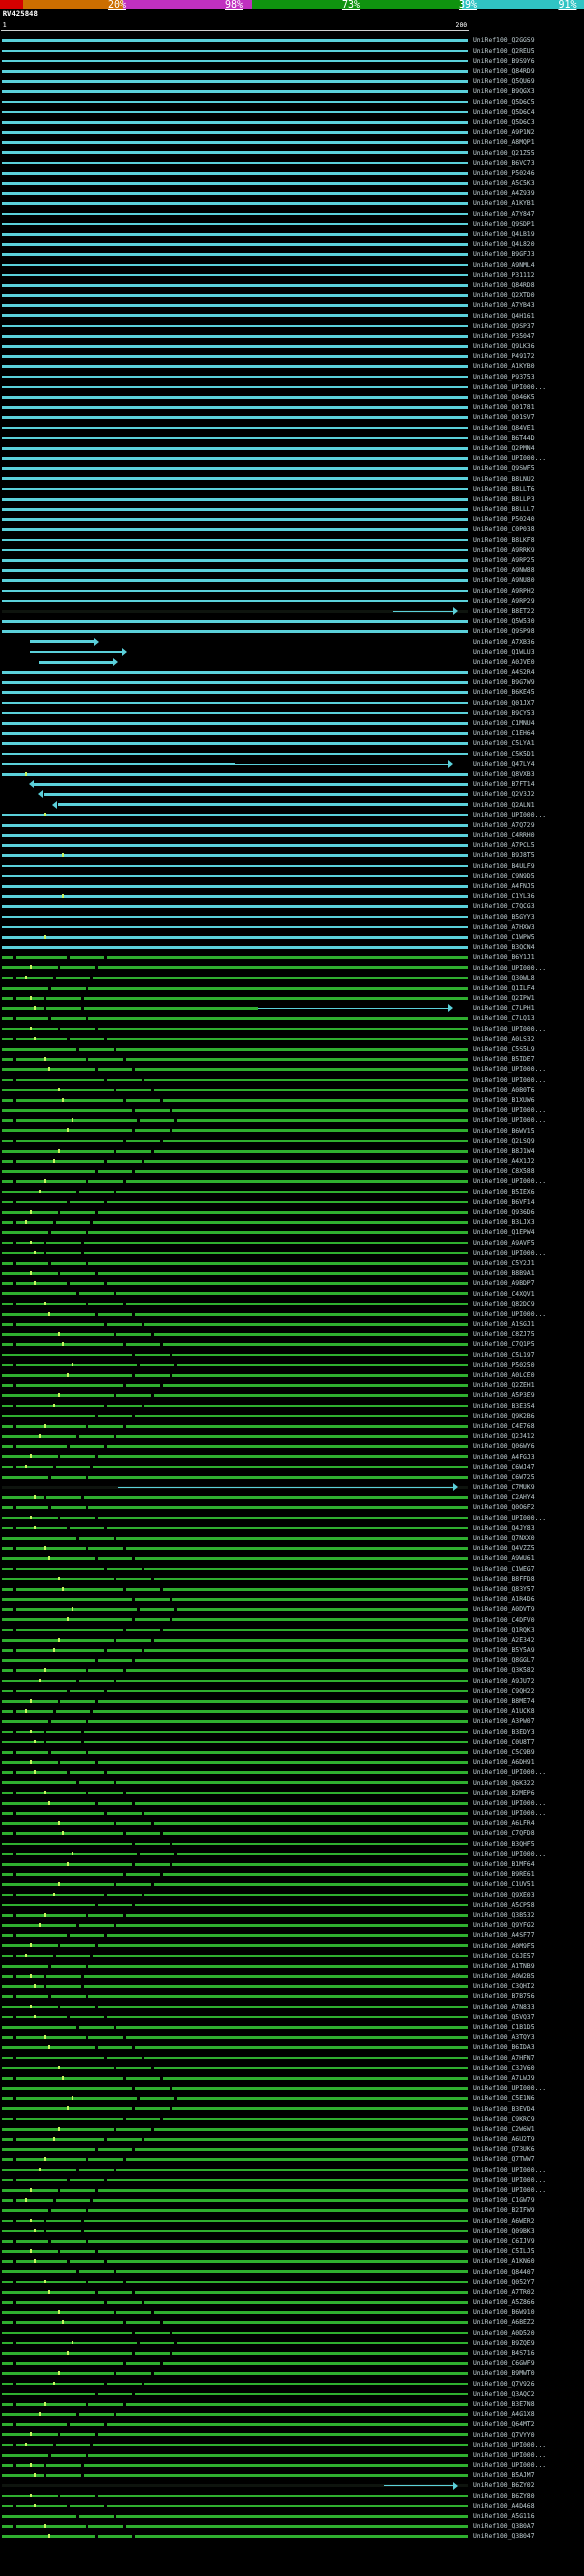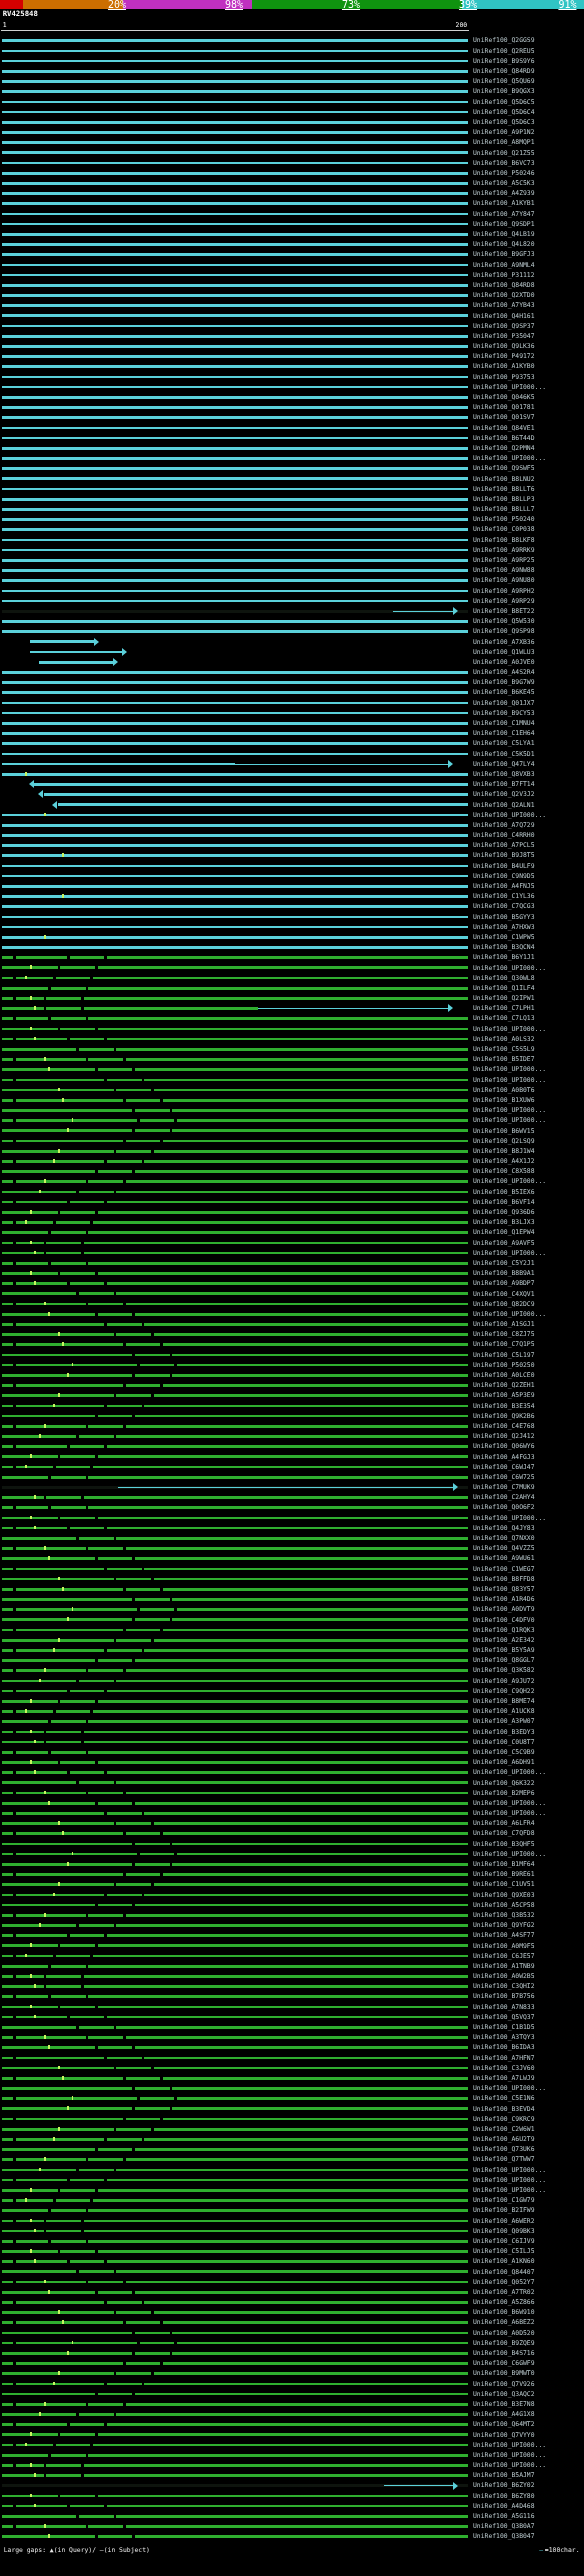--- a/index.html
+++ b/index.html
@@ -2034,18 +2034,14 @@
       <div class="row">
         <div class="plot">
           <div class="seg g" style="left: 0%; width: 100%;"></div>
           <div class="mark dark" style="left: 20%;"></div>
           <div class="mark dark" style="left: 28%;"></div>
           <div class="mark dot" style="left: 10%;"></div>
         </div>
         <div class="rlabel">UniRef100_Q3B047</div>
       </div>
     </div>
-  <div id="legend">
-    <span id="legend-left">Large gaps: ▲(in Query)/ —(in Subject)</span>
-    <span id="legend-right"><span id="legend-dash">—</span><span>=100char.</span></span>
-  </div>
 </div>
 
 
 </body></html>

